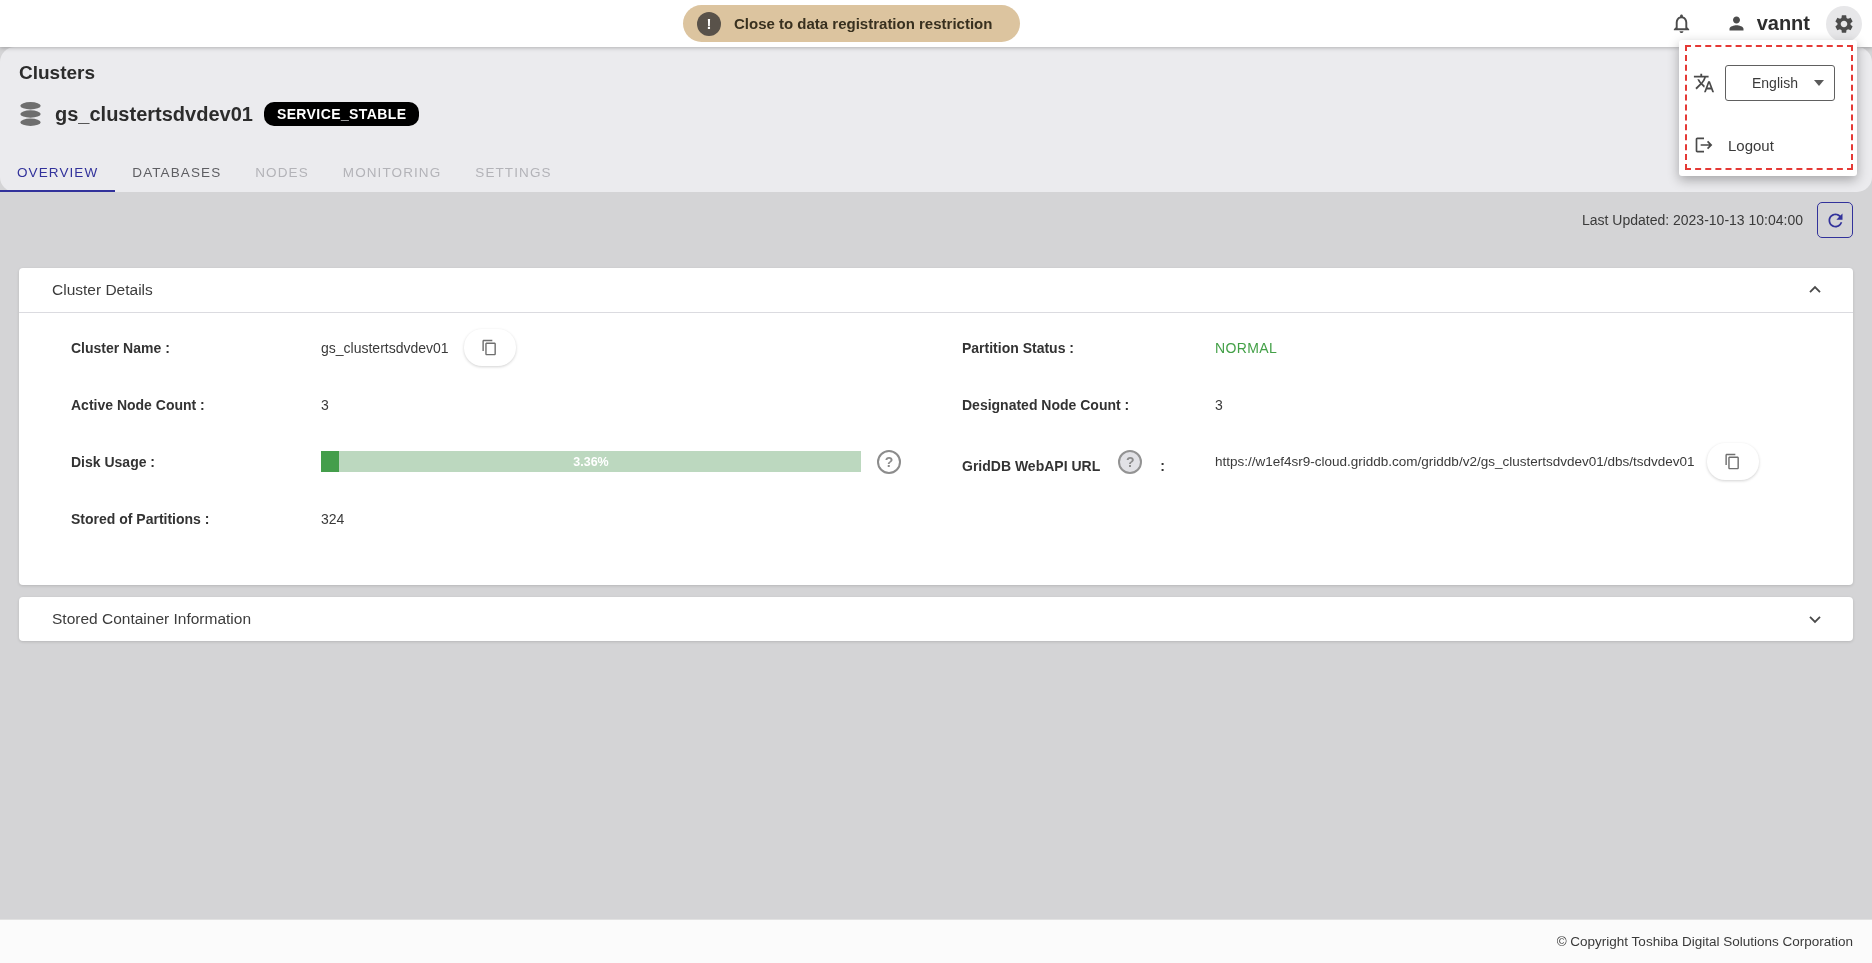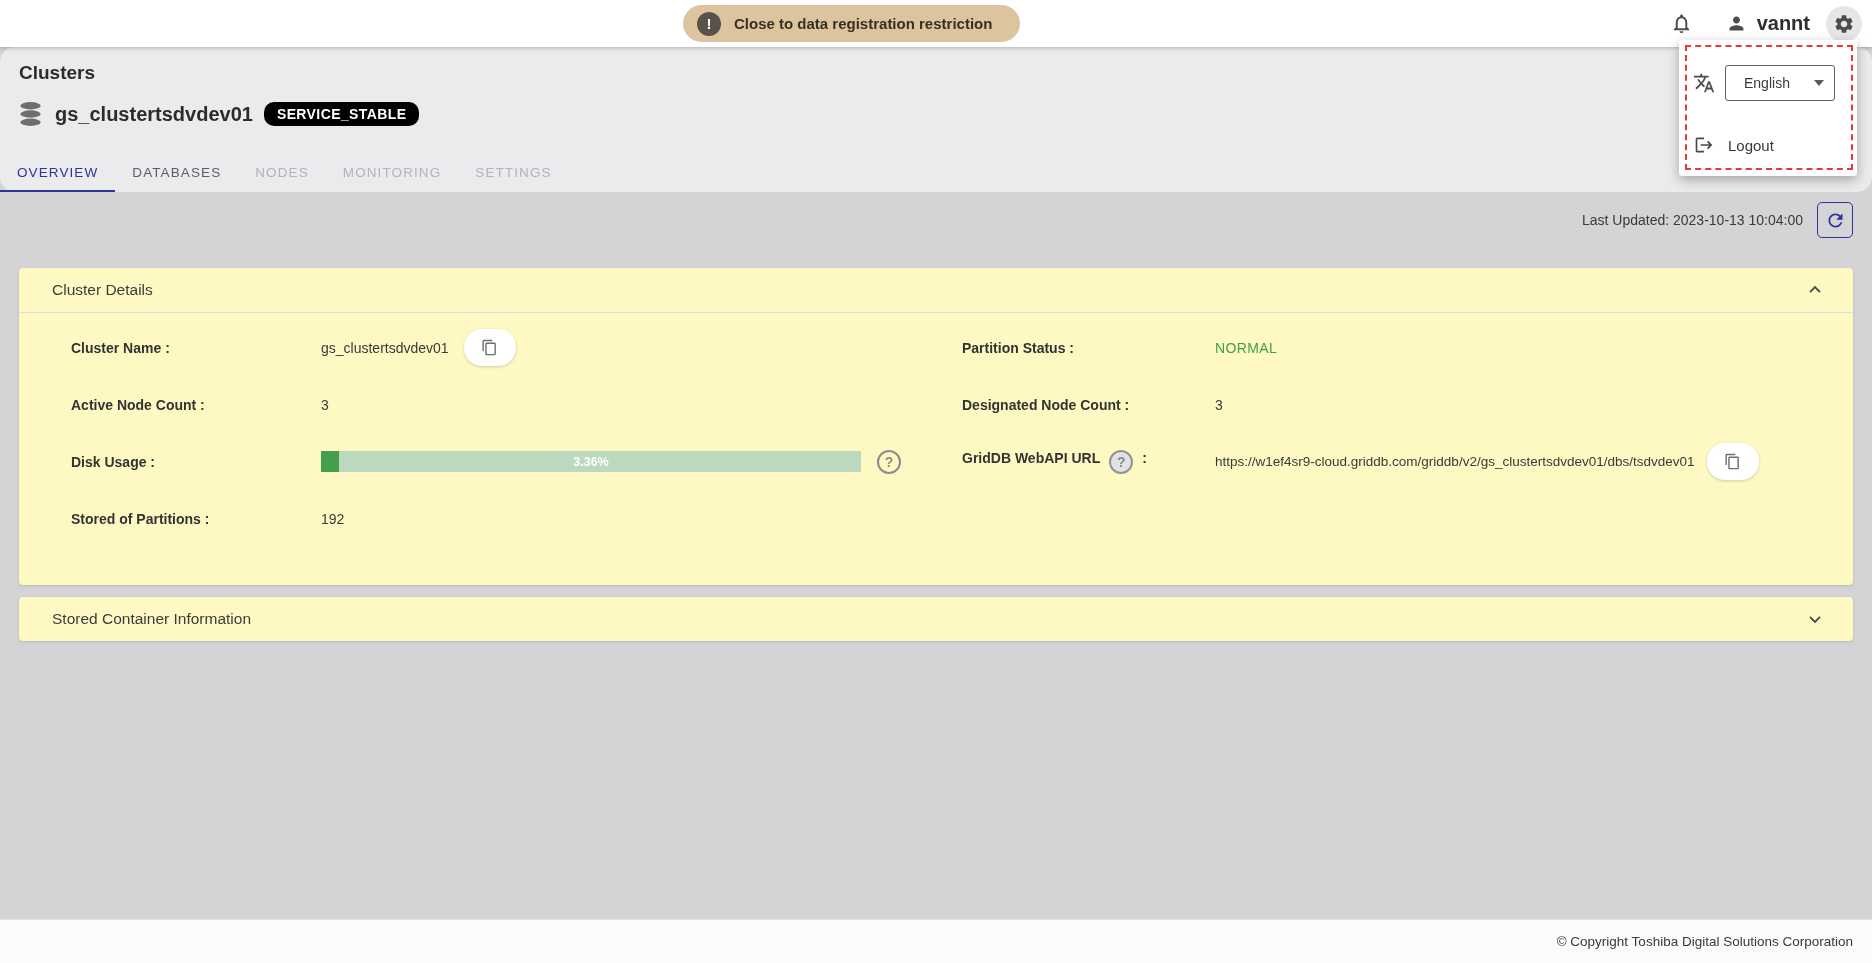--- a/index.html
+++ b/index.html
@@ -39,21 +39,21 @@
          letter-spacing:1.1px; color:#5e5e62; border-bottom:2px solid transparent; cursor:pointer; }
   .tab.active { color:#32329b; border-bottom-color:#32329b; }
   .tab.disabled { color:#b3b3b8; cursor:default; }
 
   
   .content { position:relative; height:727px; background:#d4d4d6; }
   .updated-row { position:absolute; top:10px; right:19px; display:flex; align-items:center; gap:14px; }
   .updated-text { font-size:14px; color:#3a3a3a; }
   .refresh-btn { width:36px; height:36px; border:1.5px solid #32329b; border-radius:5px; background:transparent; }
 
-  .panel { position:absolute; left:19px; width:1834px; background:#fef9c3; border-radius:4px;
+  .panel { position:absolute; left:19px; width:1834px; background:#ffffff; border-radius:4px;
            box-shadow:0 1px 3px rgba(0,0,0,.14); }
   .panel-details { top:76px; height:317px; }
   .panel-stored { top:405px; height:44px; }
   .panel-title-row { height:44px; display:flex; align-items:center; justify-content:space-between;
                      padding:0 28px 0 33px; cursor:pointer; }
   .panel-title { font-size:15.5px; color:#3c3c3c; }
   .divider { height:1px; background:#dbdbe0; }
 
   .fields { display:grid; grid-template-columns:891px auto; padding:6px 26px 0 52px; }
   .field-row { display:flex; align-items:center; height:57px; }
@@ -67,35 +67,35 @@
               box-shadow:0 1px 3px rgba(0,0,0,.18); display:flex; align-items:center; justify-content:center; }
 
   .progress { position:relative; width:540px; height:21px; background:#bcd8bf; overflow:hidden; }
   .progress-fill { position:absolute; left:0; top:0; height:100%; background:#449e4b; }
   .progress-label { position:absolute; left:0; top:0; width:100%; height:100%; display:flex;
                     align-items:center; justify-content:center; color:#fff; font-size:12.5px; font-weight:bold; }
   .help-circle { width:24px; height:24px; border-radius:50%; border:2px solid #8c8c8c; color:#8c8c8c;
                  font-size:14px; font-weight:bold; display:flex; align-items:center; justify-content:center;
                  flex:none; background:transparent; }
   .help-filled { background:#e2e2e6; border-color:#939393; }
-  .label-flex { display:flex; align-items:flex-start; gap:9px; width:253px; flex:none;
+  .label-flex { display:flex; align-items:flex-end; gap:18px; width:253px; flex:none;
                 font-size:14px; font-weight:bold; color:#333; }
 
   
   .footer { position:absolute; left:0; bottom:0; width:100%; height:44px; background:#fbfbfb;
             border-top:1px solid #e1e1e1; }
   .footer-text { position:absolute; right:19px; top:0; line-height:43px; font-size:13.5px; color:#3a3a3a; }
 
   
   .user-menu { position:absolute; left:1679px; top:40px; width:178px; height:136px; background:#fff;
                border-radius:3px; box-shadow:0 4px 12px rgba(0,0,0,.3); z-index:30; }
   .menu-dashed { position:absolute; left:6px; top:5px; right:4px; bottom:6px; border:2px dashed #e53935; pointer-events:none; }
   .lang-row { position:absolute; left:14px; top:25px; display:flex; align-items:center; gap:10px; }
   .lang-select { width:110px; height:36px; border:1px solid #606060; border-radius:3px; background:#fff;
-                 display:flex; align-items:center; padding:0 10px 0 18px; cursor:pointer; }
+                 display:flex; align-items:center; padding:0 10px 0 26px; cursor:pointer; }
   .lang-select-label { font-size:14px; color:#3a3a3a; flex:1; }
   .caret-down { width:0; height:0; border-left:5px solid transparent; border-right:5px solid transparent;
                 border-top:6px solid #5a5a5a; }
   .logout-row { position:absolute; left:15px; top:95px; display:flex; align-items:center; gap:14px; cursor:pointer; }
   .logout-label { font-size:15px; color:#3a3a3a; }
 </style>
 </head>
 <body>
 
 <div class="topbar">
@@ -196,21 +196,21 @@
         <div class="field-row">
           <span class="label">Disk Usage :</span>
           <span class="progress">
             <span class="progress-fill" style="width: 3.36%;"></span>
             <span class="progress-label">3.36%</span>
           </span>
           <span class="help-circle" style="margin-left:16px">?</span>
         </div>
         <div class="field-row">
           <span class="label">Stored of Partitions :</span>
-          <span class="value">192</span>
+          <span class="value">324</span>
         </div>
       </div>
 
       <div class="col-right">
         <div class="field-row">
           <span class="label">Partition Status :</span>
           <span class="value-green">NORMAL</span>
         </div>
         <div class="field-row">
           <span class="label">Designated Node Count :</span>

